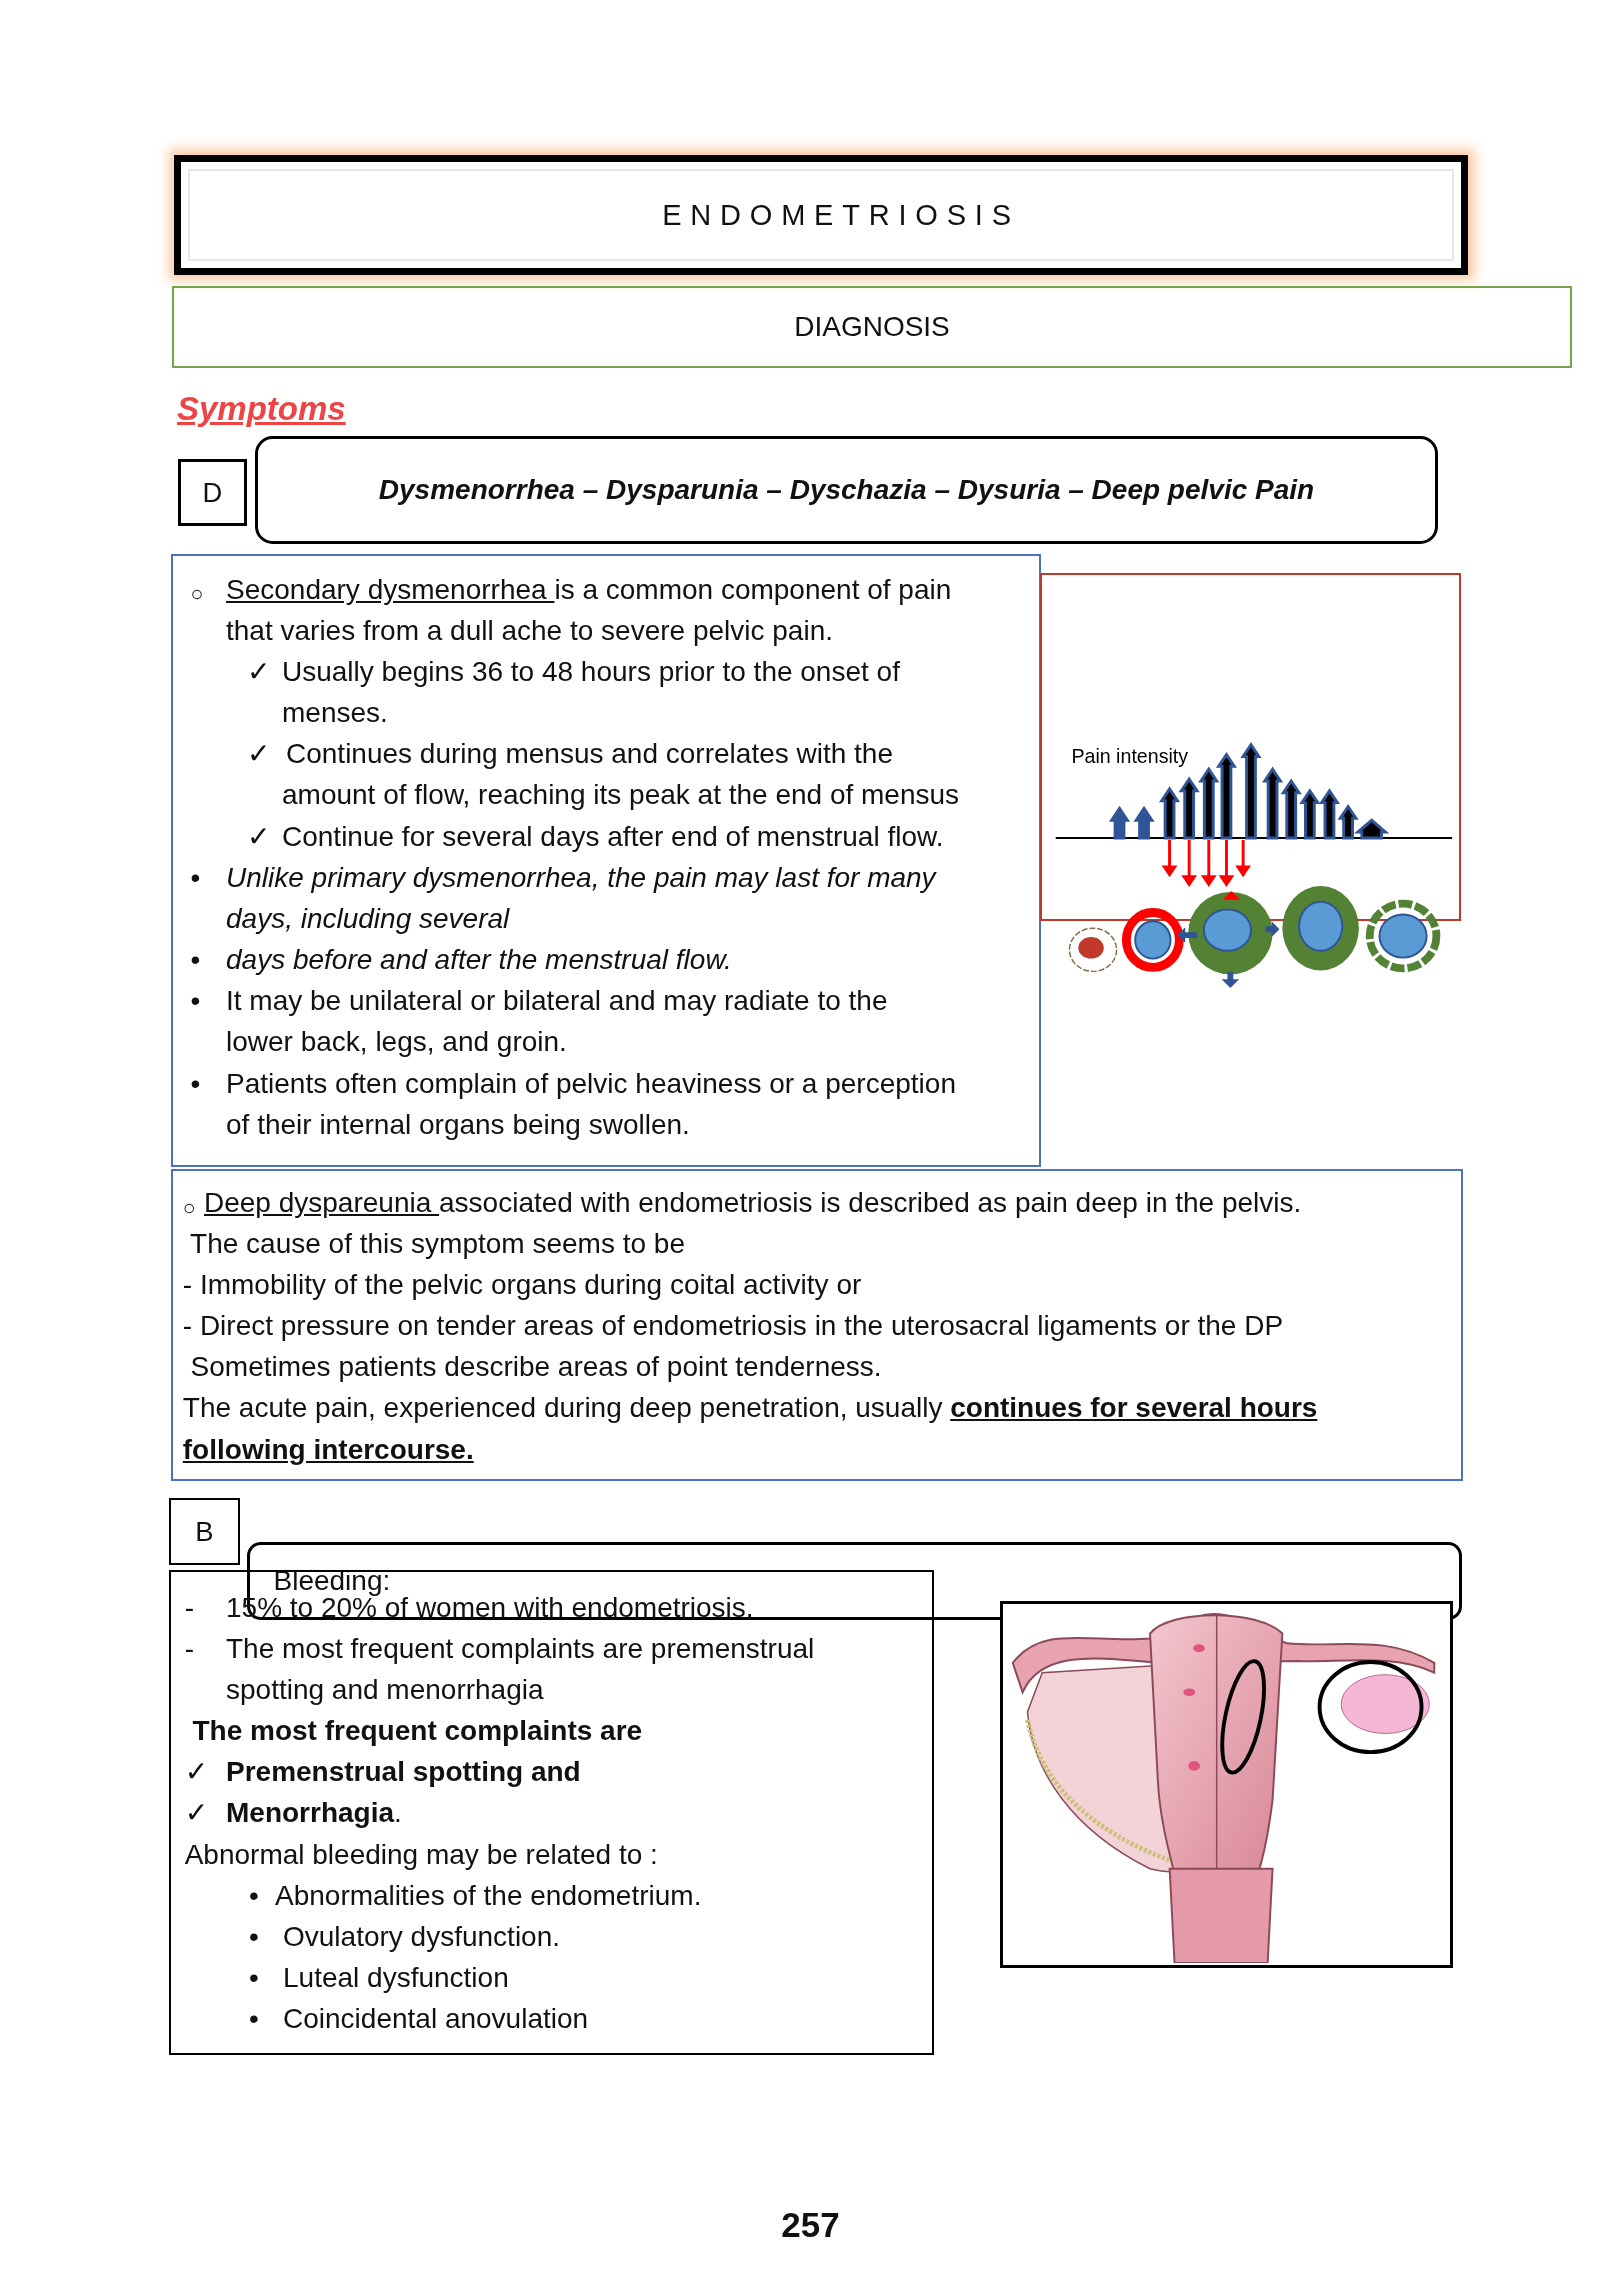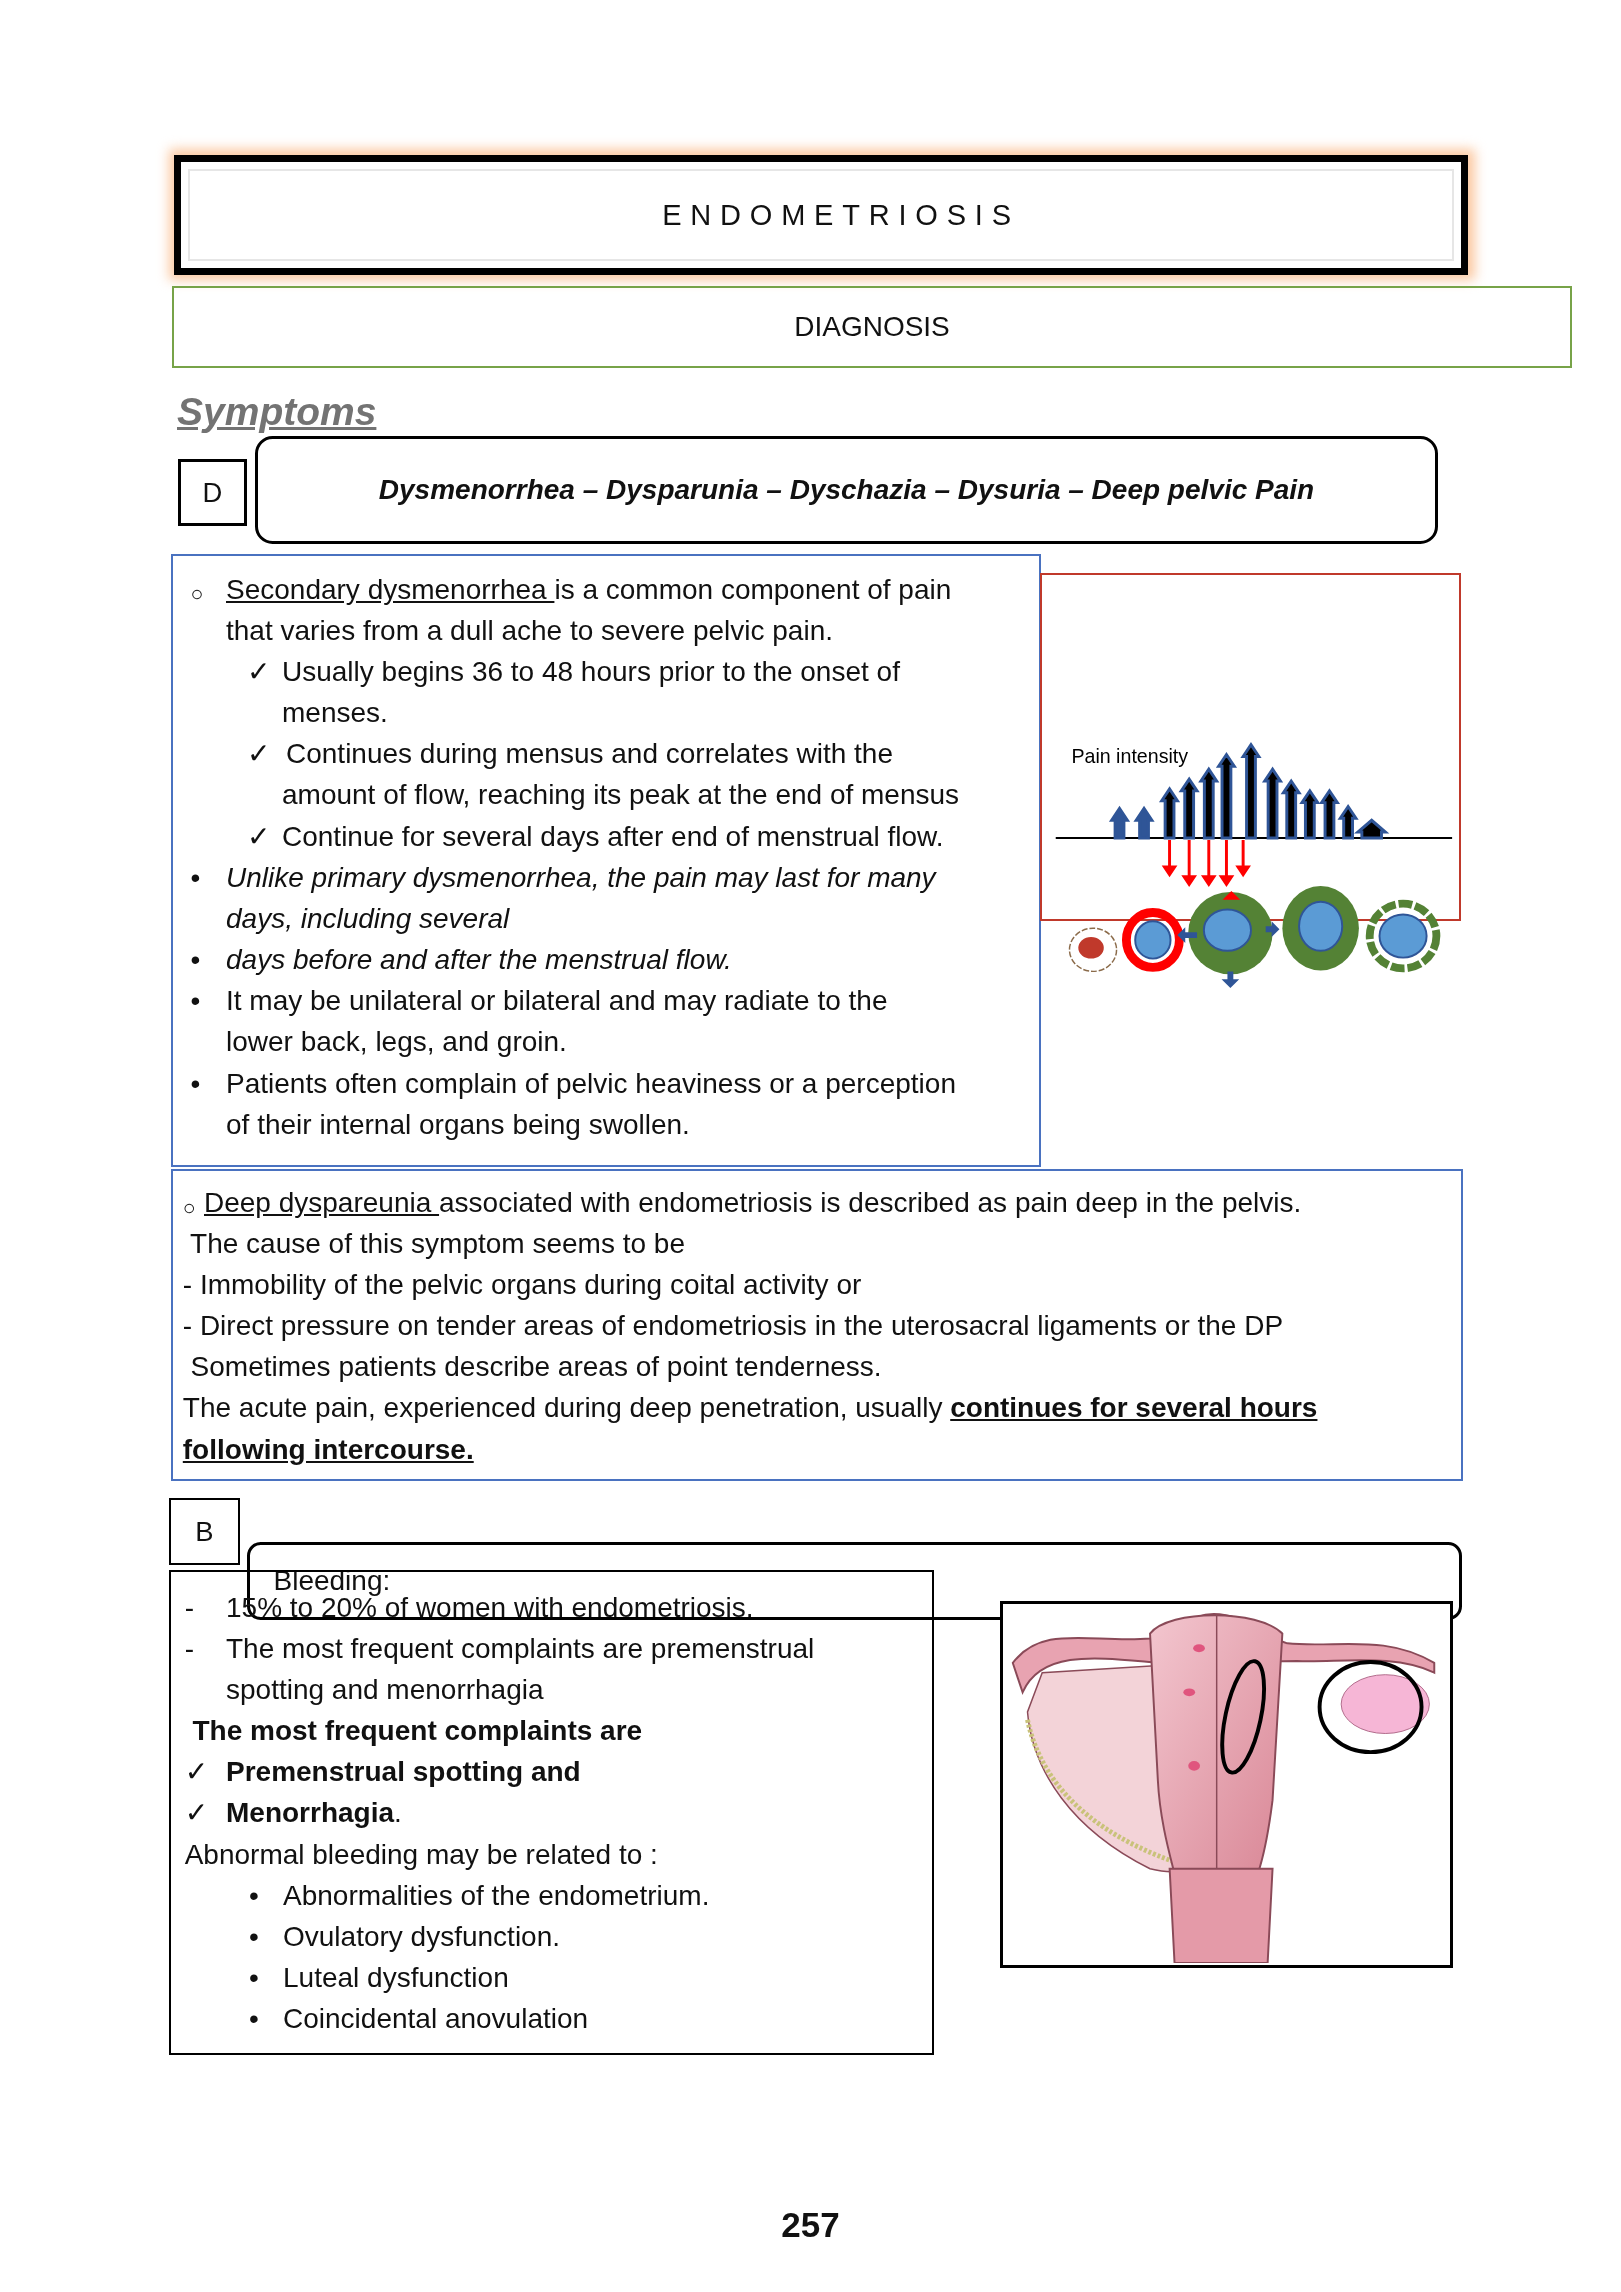--- a/index.html
+++ b/index.html
@@ -16,22 +16,22 @@
   #title-inner { left: 188px; top: 169px; width: 1266px; height: 92px;
                  border: 2px solid #e6e6e6; }
   #title-text { left: 174px; top: 155px; width: 1294px; height: 120px;
                 display: flex; align-items: center; justify-content: center;
                 font-size: 29px; letter-spacing: 8.8px; padding-left: 40px; }
 
   #diag-box { left: 172px; top: 286px; width: 1400px; height: 82px;
               border: 2.9px solid #77a348; display: flex; align-items: center;
               justify-content: center; font-size: 28px; }
 
-  #symptoms-heading { left: 177px; top: 390px; font-size: 39px; font-weight: bold;
-                      font-style: italic; color: #737373; text-decoration: underline; }
+  #symptoms-heading { left: 177px; top: 390px; font-size: 33px; font-weight: bold;
+                      font-style: italic; color: #ef4444; text-decoration: underline; }
 
   .letter-box { border: 3.9px solid #000; display: flex; align-items: center;
                 justify-content: center; font-size: 27.4px; background: #fff; }
   #d-box { left: 178px; top: 459px; width: 69px; height: 67px; }
   #d-pill { left: 255px; top: 436px; width: 1183px; height: 108px; border: 3.9px solid #000;
             border-radius: 17.6px; display: flex; align-items: center; justify-content: center;
             font-size: 28px; font-weight: bold; font-style: italic; }
 
   
   #dysmen-box { left: 171px; top: 554px; width: 870px; height: 613px;
@@ -184,21 +184,21 @@
   <span class="line" style="left:13.7px; top:63px;">-</span>
   <span class="line" style="left:55px; top:63px;">The most frequent complaints are premenstrual</span>
   <span class="line" style="left:55px; top:104px;">spotting and menorrhagia</span>
   <span class="line b" style="left:13.7px; top:145px; white-space:pre;"> The most frequent complaints are</span>
   <span class="line" style="left:13.7px; top:186px;">✓</span>
   <span class="line" style="left:55px; top:186px;"><span class="b">Premenstrual spotting and</span><span></span></span>
   <span class="line" style="left:13.7px; top:227px;">✓</span>
   <span class="line" style="left:55px; top:227px;"><span class="b">Menorrhagia</span><span>.</span></span>
   <span class="line" style="left:13.7px; top:269px;">Abnormal bleeding may be related to :</span>
   <span class="line" style="left:78px; top:310px;">•</span>
-  <span class="line" style="left:112px; top:310px;">Abnormalities of the endometrium.</span>
+  <span class="line" style="left:104px; top:310px;">Abnormalities of the endometrium.</span>
   <span class="line" style="left:78px; top:351px;">•</span>
   <span class="line" style="left:112px; top:351px;">Ovulatory dysfunction.</span>
   <span class="line" style="left:78px; top:392px;">•</span>
   <span class="line" style="left:112px; top:392px;">Luteal dysfunction</span>
   <span class="line" style="left:78px; top:433px;">•</span>
   <span class="line" style="left:112px; top:433px;">Coincidental anovulation</span>
 </div>
 
 <div id="uterus-frame" class="abs">
   <svg width="445" height="359" viewBox="0 0 454 366">

